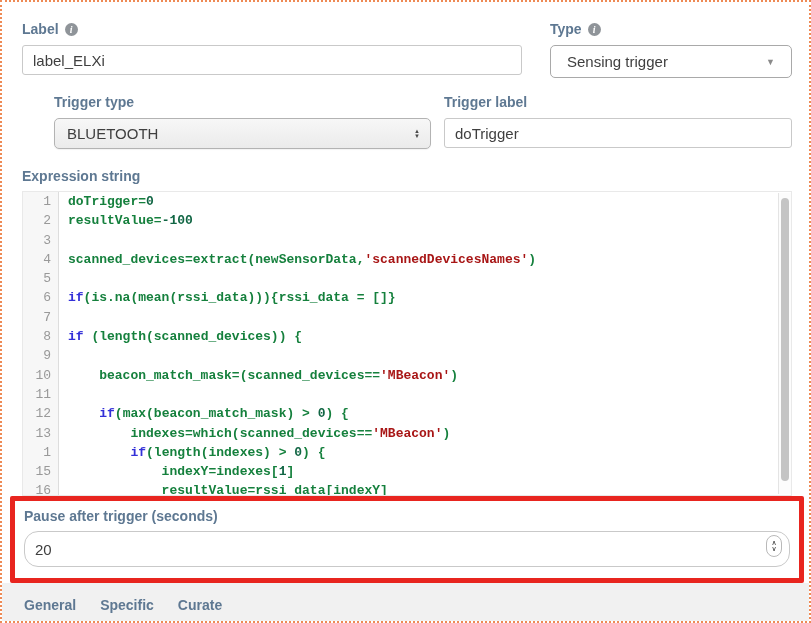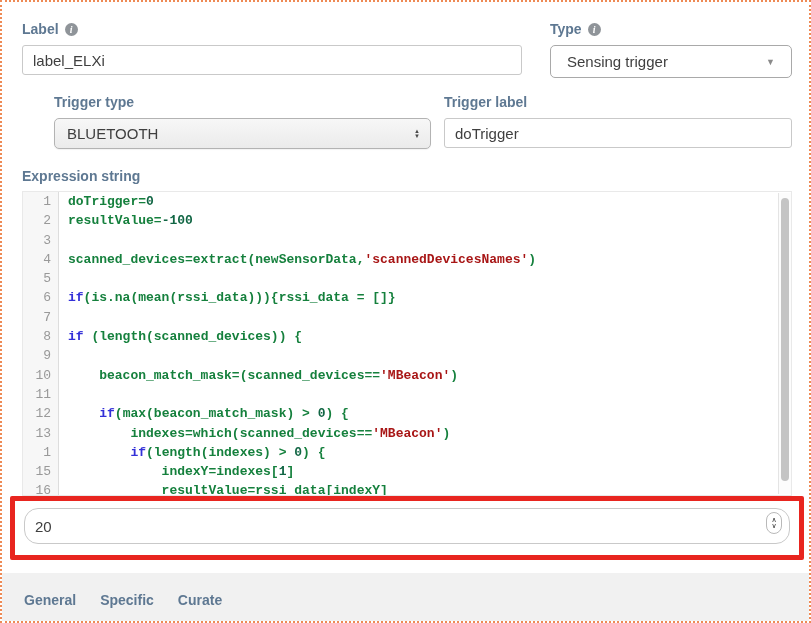--- a/index.html
+++ b/index.html
@@ -241,20 +241,23 @@
             <span class="code"><span class="tok-plain">            resultValue=rssi_data[indexY]</span></span>
           </div>
         </div>
       <div class="v-scrollbar">
         <div class="v-thumb"></div>
       </div>
     </div>
   </div>
 
   <div class="highlight-box">
+    <div class="field-label">
+      <span>Pause after trigger (seconds)</span>
+    </div>
     <div class="number-input-wrap">
       <input class="text-input number-input" type="text" value="20" style="">
       <div class="stepper">
         <span>∧</span>
         <span>∨</span>
       </div>
     </div>
   </div>
 
 </div>

